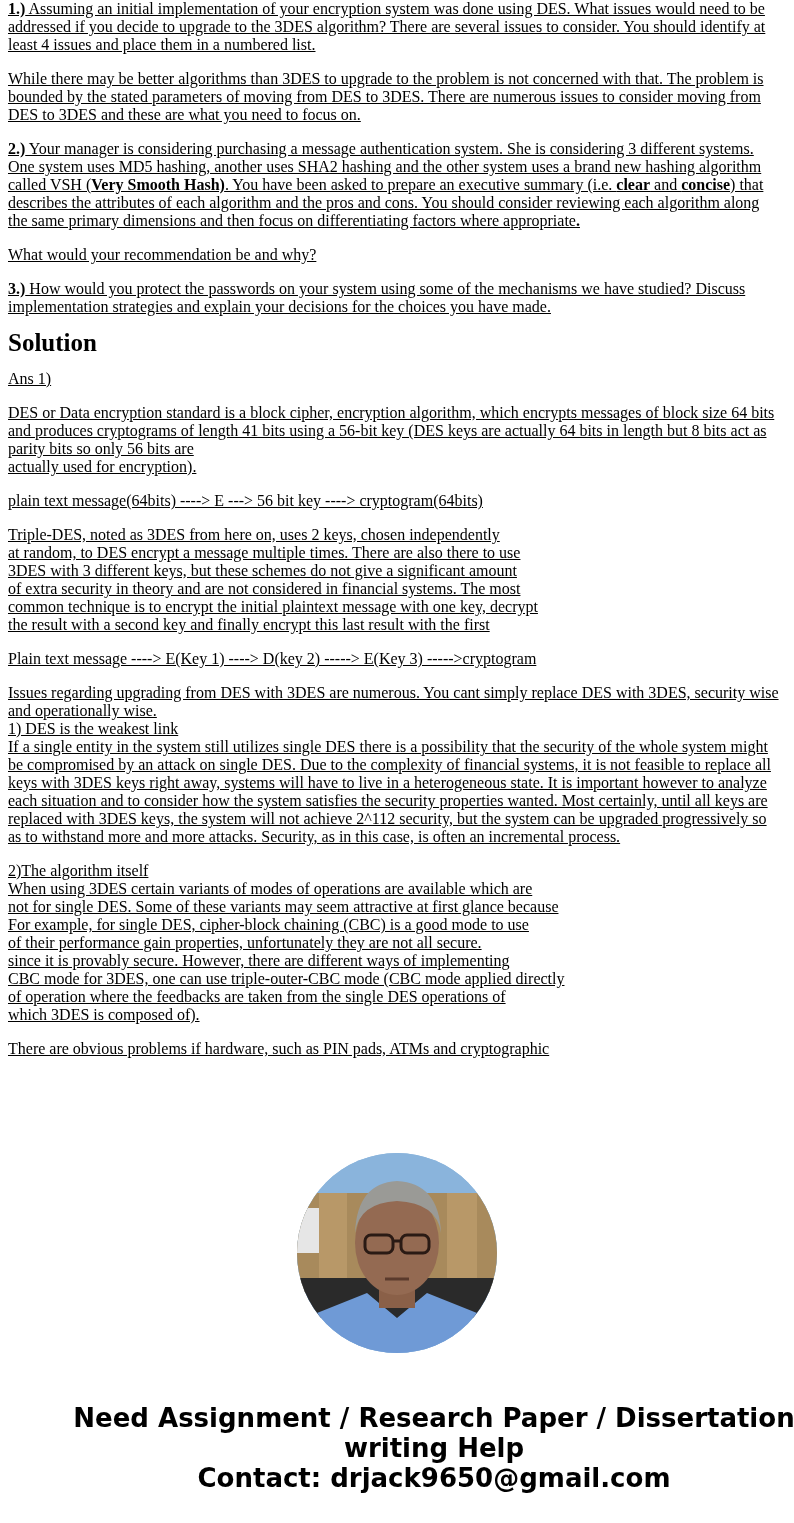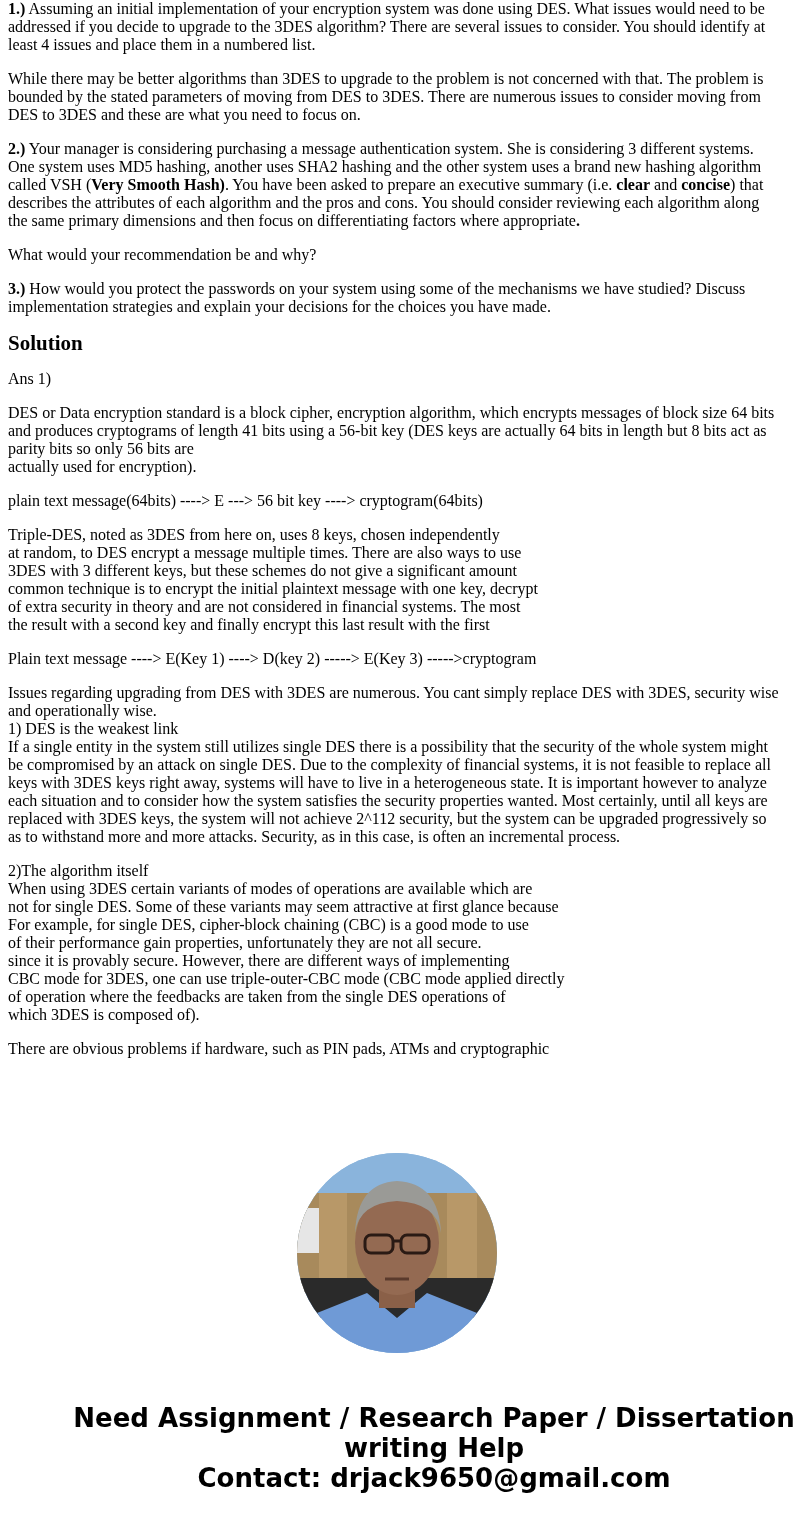--- a/index.html
+++ b/index.html
@@ -1,23 +1,23 @@
 <!DOCTYPE html>
 <html><head>
 <meta charset="utf-8">
 <style>
   html, body { margin: 0; padding: 0; background: #ffffff; }
   body { width: 794px; height: 1523px; position: relative; overflow: hidden; }
   .content {
     position: absolute; left: 8px; top: 0; width: 780px; height: 1122px; overflow: hidden;
     font-family: "Liberation Serif", serif; font-size: 16px; line-height: 18px; color: #000;
   }
-  .content p { margin: 0 9px 16px 0; }
+  .content p { margin: 0 9px 16px 0; text-decoration: underline; }
   .content b { font-weight: bold; }
-  .content h3 { font-family: "Liberation Serif", serif; font-size: 21px; font-weight: bold; margin: 12px 0 16px 0; line-height: 22px; }
+  .content h3 { font-family: "Liberation Serif", serif; font-size: 25px; font-weight: bold; margin: 12px 0 16px 0; line-height: 22px; }
   .line { display: block; }
   .avatar {
     position: absolute; left: 297px; top: 1153px; width: 200px; height: 200px; border-radius: 50%; overflow: hidden;
     background: #8ab4dc;
   }
   .avatar svg { display: block; }
   .promo {
     position: absolute; left: 0; top: 1403px; width: 794px; text-align: center;
     font-family: "DejaVu Sans", sans-serif; font-weight: bold; font-size: 26px; line-height: 30px; color: #000; padding-left: 37px;
   }
@@ -33,25 +33,25 @@
   <p><b>3.)</b><span> How would you protect the passwords on your system using some of the mechanisms we have studied? Discuss implementation strategies and explain your decisions for the choices you have made.</span></p>
 
   <h3>Solution</h3>
   <p>Ans 1)</p>
   <p>
     <span class="line">DES or Data encryption standard is a block cipher, encryption algorithm, which encrypts messages of block size 64 bits and produces cryptograms of length 41 bits using a 56-bit key (DES keys are actually 64 bits in length but 8 bits act as parity bits so only 56 bits are</span>
     <span class="line">actually used for encryption).</span>
   </p>
   <p>plain text message(64bits) ----&gt; E ---&gt; 56 bit key ----&gt; cryptogram(64bits)</p>
   <p>
-    <span class="line">Triple-DES, noted as 3DES from here on, uses 8 keys, chosen independently</span>
-    <span class="line">at random, to DES encrypt a message multiple times. There are also ways to use</span>
+    <span class="line">Triple-DES, noted as 3DES from here on, uses 2 keys, chosen independently</span>
+    <span class="line">at random, to DES encrypt a message multiple times. There are also there to use</span>
     <span class="line">3DES with 3 different keys, but these schemes do not give a significant amount</span>
+    <span class="line">of extra security in theory and are not considered in financial systems. The most</span>
     <span class="line">common technique is to encrypt the initial plaintext message with one key, decrypt</span>
-    <span class="line">of extra security in theory and are not considered in financial systems. The most</span>
     <span class="line">the result with a second key and finally encrypt this last result with the first</span>
   </p>
   <p>Plain text message ----&gt; E(Key 1) ----&gt; D(key 2) -----&gt; E(Key 3) -----&gt;cryptogram</p>
   <p>
     <span class="line">Issues regarding upgrading from DES with 3DES are numerous. You cant simply replace DES with 3DES, security wise and operationally wise.</span>
     <span class="line">1) DES is the weakest link</span>
     <span class="line">If a single entity in the system still utilizes single DES there is a possibility that the security of the whole system might be compromised by an attack on single DES. Due to the complexity of financial systems, it is not feasible to replace all keys with 3DES keys right away, systems will have to live in a heterogeneous state. It is important however to analyze each situation and to consider how the system satisfies the security properties wanted. Most certainly, until all keys are replaced with 3DES keys, the system will not achieve 2^112 security, but the system can be upgraded progressively so as to withstand more and more attacks. Security, as in this case, is often an incremental process.</span>
   </p>
   <p>
     <span class="line">2)The algorithm itself</span>

